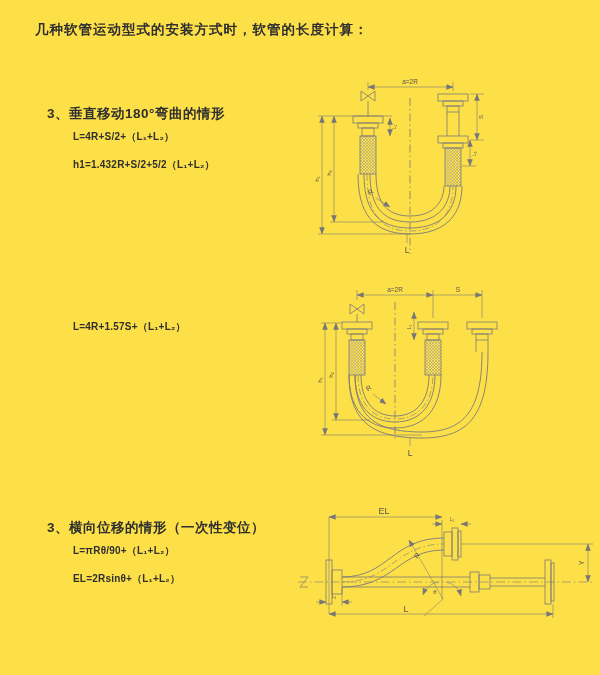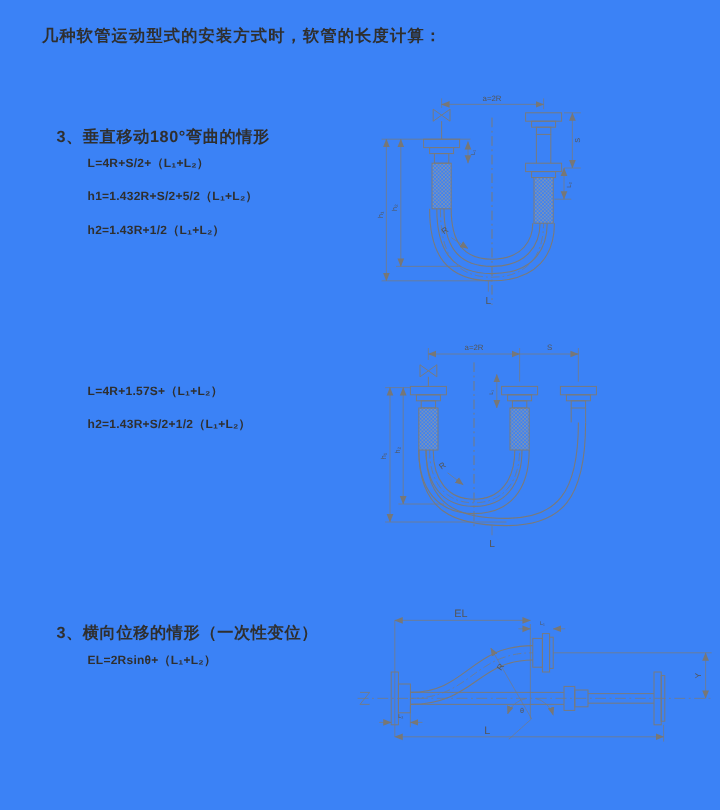--- a/index.html
+++ b/index.html
@@ -1,37 +1,36 @@
 <!DOCTYPE html>
 <html><head>
 <meta charset="utf-8">
 <style>
   html,body{margin:0;padding:0;background:#fff;}
-  .page{position:relative;width:600px;height:675px;background:#3b82f6;overflow:hidden;
+  .page{position:relative;width:600px;height:675px;background:#fde047;overflow:hidden;
         font-family:"Liberation Sans","DejaVu Sans",sans-serif;color:#2f2f2f;}
   .title{position:absolute;left:35px;top:21px;font-size:13.5px;font-weight:700;letter-spacing:1px;}
   .sec{position:absolute;left:47px;}
   .sec .h{font-size:13.5px;font-weight:700;letter-spacing:.5px;line-height:19px;}
   .sec .f{margin-left:26px;font-size:10px;font-weight:600;letter-spacing:.2px;line-height:28px;white-space:nowrap;}
   .sec .f:first-of-type{margin-top:10px;}
   .diag{position:absolute;}
   svg text{font-family:"Liberation Sans","DejaVu Sans",sans-serif;fill:#555;}
 </style>
 </head>
 <body>
 
 <div class="page">
 
   <div class="title">几种软管运动型式的安装方式时，软管的长度计算：</div>
 
   <div class="sec" style="top:104px">
     <div class="h">3、垂直移动180°弯曲的情形</div>
     <div class="f">L=4R+S/2+（L₁+L₂）</div>
     <div class="f">h1=1.432R+S/2+5/2（L₁+L₂）</div>
-    <div class="f">h2=1.43R+1/2（L₁+L₂）</div>
   </div>
 
   <svg class="diag" style="left:310px;top:74px" width="290" height="186" viewBox="0 0 290 186">
     <defs>
       <marker id="m1" markerUnits="userSpaceOnUse" markerWidth="7" markerHeight="7" viewBox="0 0 10 10" refX="9.5" refY="5" orient="auto-start-reverse">
         <path d="M0,1L10,5L0,9Z" fill="#777"></path>
       </marker>
       <pattern id="hp1" width="3" height="3" patternUnits="userSpaceOnUse">
         <path d="M0,3L3,0M0,0L3,3" stroke="#9a9a9a" stroke-width="0.5"></path>
       </pattern>
@@ -110,21 +109,20 @@
     <text transform="translate(21,99) rotate(-90)" font-size="6" text-anchor="middle">h₂</text>
     <text transform="translate(86,53) rotate(-90)" font-size="5" text-anchor="middle">L₁</text>
     <text transform="translate(173,43) rotate(-90)" font-size="6" text-anchor="middle">S</text>
     <text transform="translate(166,80) rotate(-90)" font-size="5" text-anchor="middle">L₂</text>
     <text transform="translate(62,120) rotate(-35)" font-size="7" text-anchor="middle">R</text>
     <text x="97" y="179" font-size="8.5" text-anchor="middle">L</text>
   </svg>
 
   <div class="sec" style="top:303px">
     <div class="f">L=4R+1.57S+（L₁+L₂）</div>
-    <div class="f">h2=1.43R+S/2+1/2（L₁+L₂）</div>
   </div>
 
   <svg class="diag" style="left:310px;top:280px" width="290" height="182" viewBox="0 0 290 182">
     <defs>
       <marker id="m2" markerUnits="userSpaceOnUse" markerWidth="7" markerHeight="7" viewBox="0 0 10 10" refX="9.5" refY="5" orient="auto-start-reverse">
         <path d="M0,1L10,5L0,9Z" fill="#777"></path>
       </marker>
       <pattern id="hp2" width="3" height="3" patternUnits="userSpaceOnUse">
         <path d="M0,3L3,0M0,0L3,3" stroke="#9a9a9a" stroke-width="0.5"></path>
       </pattern>
@@ -201,20 +199,21 @@
     <text x="148" y="12" font-size="6.5" text-anchor="middle">S</text>
     <text transform="translate(12,100) rotate(-90)" font-size="6" text-anchor="middle">h₁</text>
     <text transform="translate(23,95) rotate(-90)" font-size="6" text-anchor="middle">h₂</text>
     <text transform="translate(101,47) rotate(-90)" font-size="4.5" text-anchor="middle">L₁</text>
     <text transform="translate(60,110) rotate(-35)" font-size="7" text-anchor="middle">R</text>
     <text x="100" y="176" font-size="8.5" text-anchor="middle">L</text>
   </svg>
 
   <div class="sec" style="top:518px">
     <div class="h">3、横向位移的情形（一次性变位）</div>
+    <div class="f">L=πRθ/90+（L₁+L₂）</div>
     <div class="f">EL=2Rsinθ+（L₁+L₂）</div>
   </div>
 
   <svg class="diag" style="left:296px;top:502px" width="304" height="150" viewBox="0 0 304 150">
     <defs>
       <marker id="m3" markerUnits="userSpaceOnUse" markerWidth="7" markerHeight="7" viewBox="0 0 10 10" refX="9.5" refY="5" orient="auto-start-reverse">
         <path d="M0,1L10,5L0,9Z" fill="#777"></path>
       </marker>
     </defs>
     <g stroke="#7a7a7a" fill="none" stroke-width="0.8">

